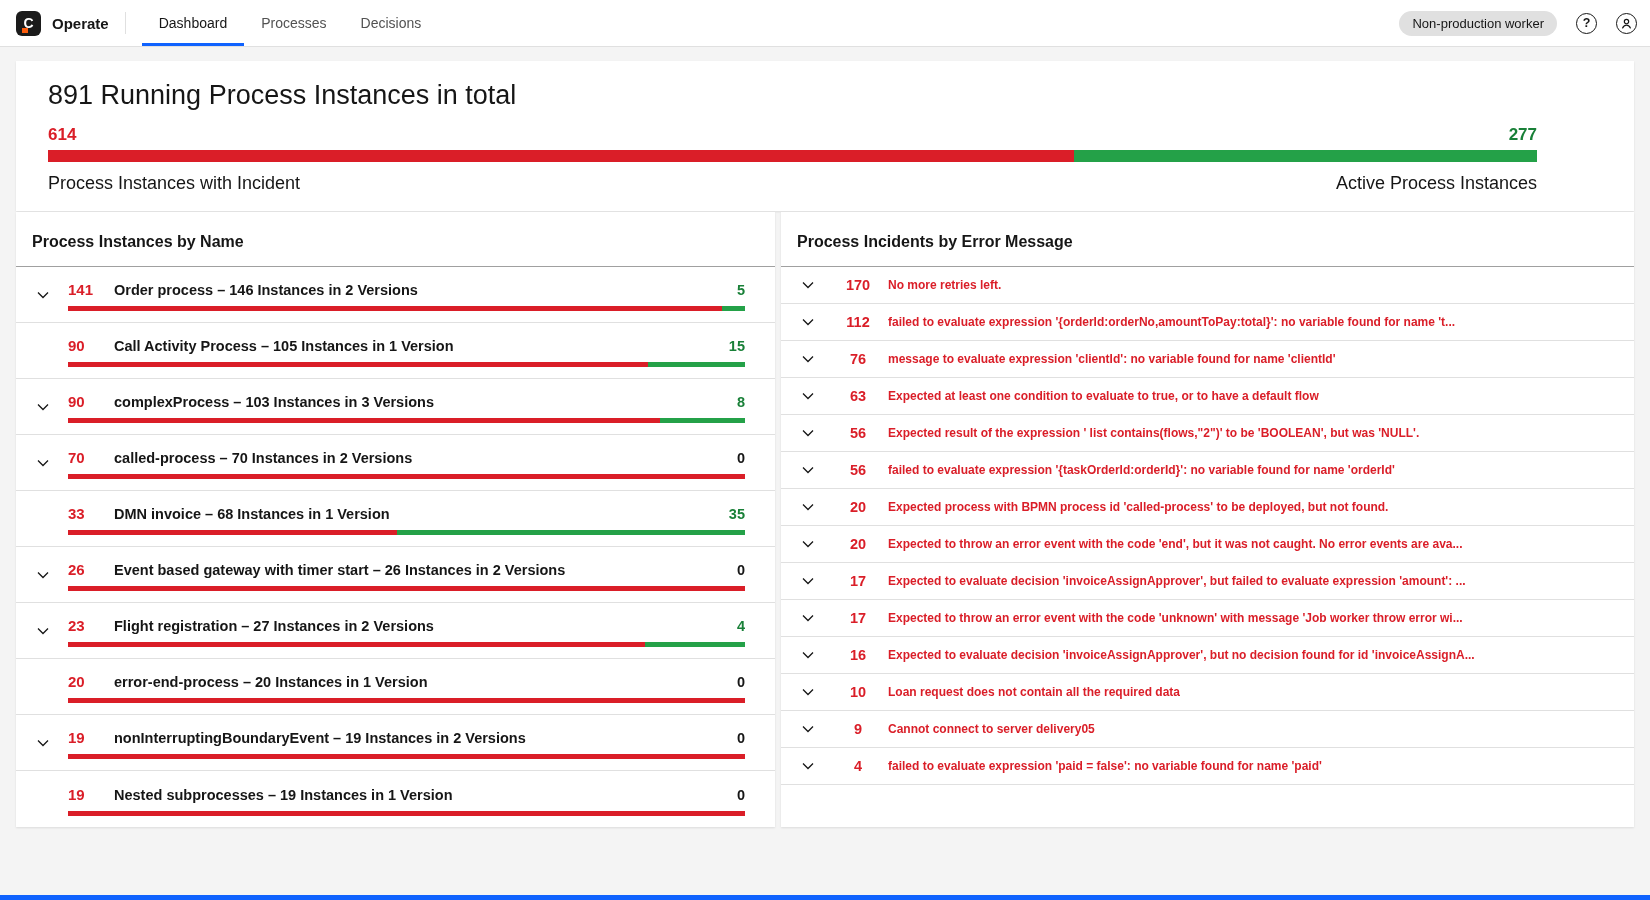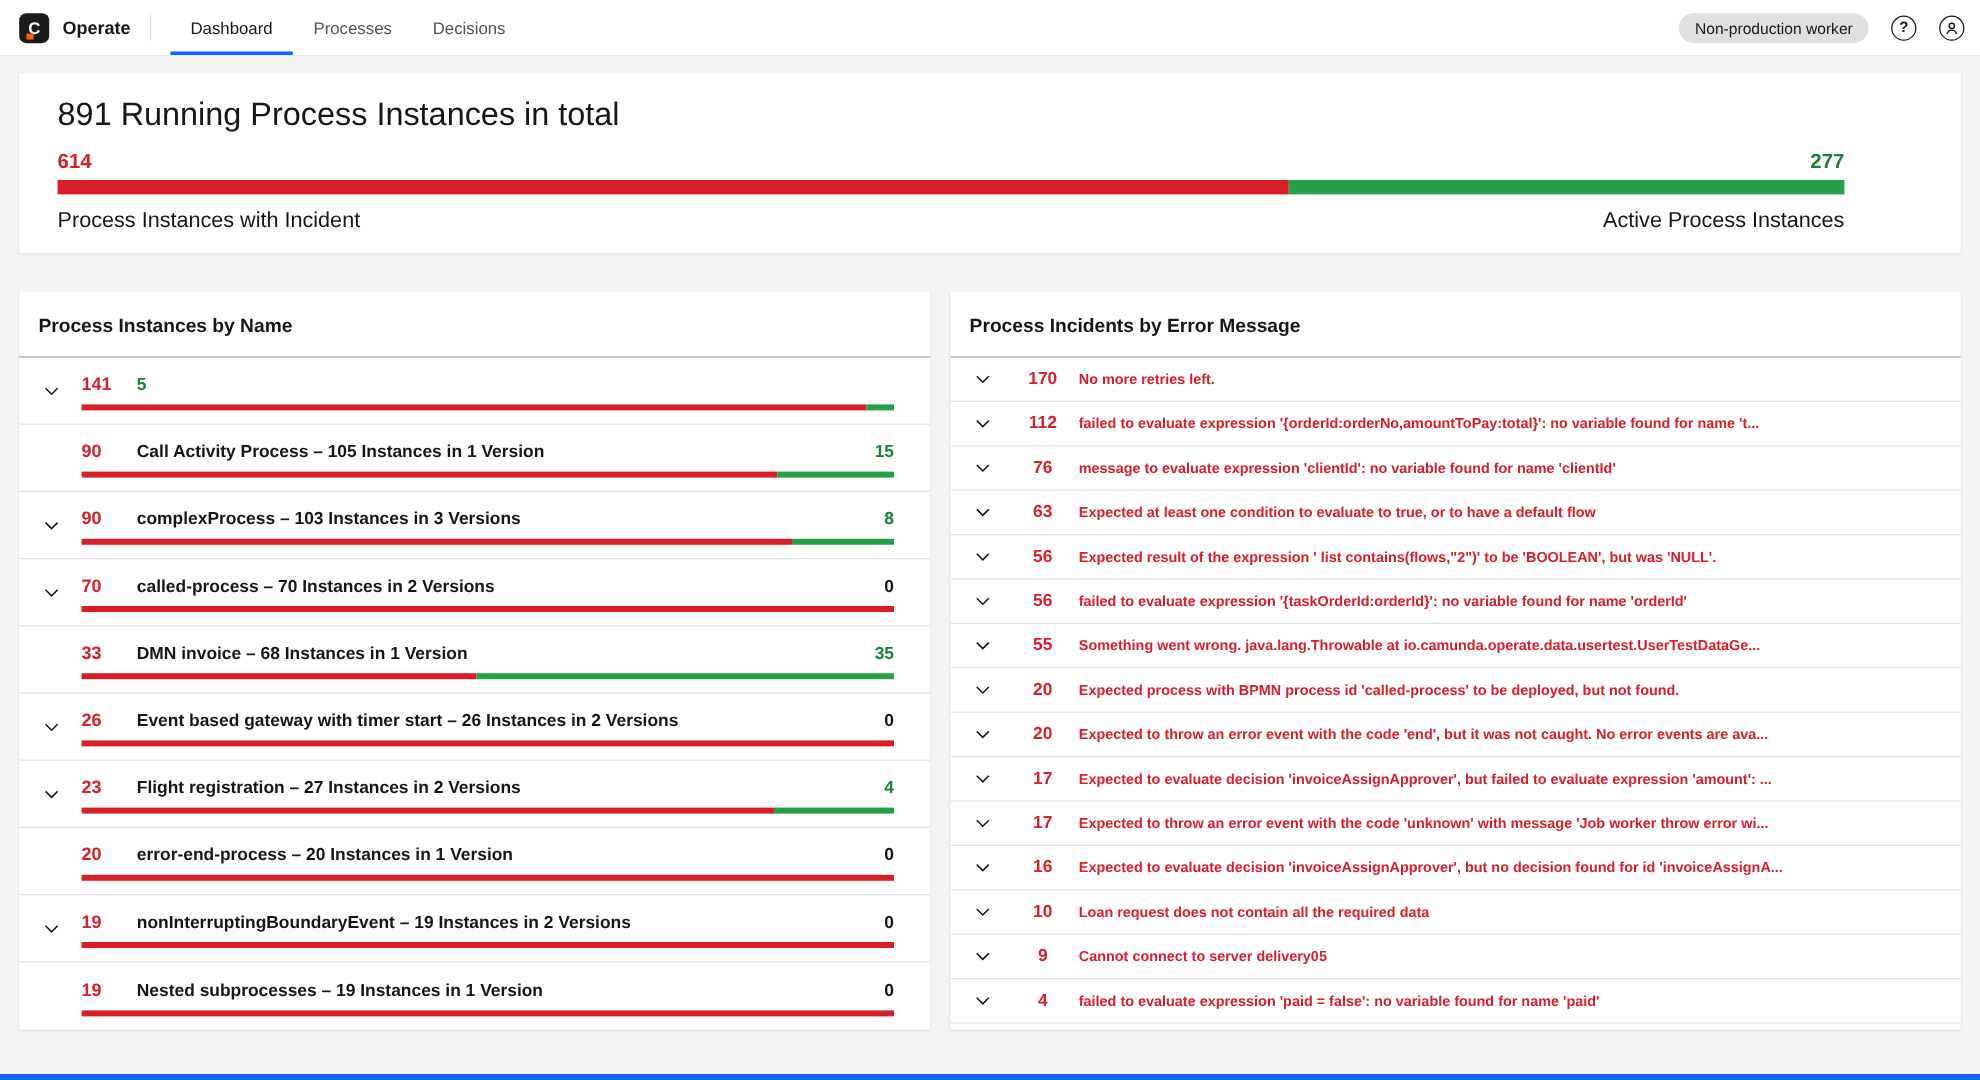--- a/index.html
+++ b/index.html
@@ -54,21 +54,21 @@
   .summary-title{font-size:27px;font-weight:400;color:var(--ink);margin:0;line-height:34px;}
   .summary-counts{display:flex;justify-content:space-between;margin-top:13px;font-size:17px;font-weight:700;}
   .summary-counts .inc{color:var(--red);cursor:pointer;}
   .summary-counts .act{color:var(--green-text);cursor:pointer;}
   .summary-bar{display:flex;height:12px;margin-top:5px;cursor:pointer;}
   .seg-red{background:var(--red);height:100%;}
   .seg-green{background:var(--green);height:100%;}
   .summary-labels{display:flex;justify-content:space-between;margin-top:11px;font-size:18px;color:var(--ink);}
   .summary-labels span{cursor:pointer;}
   
-  .panels{position:absolute;top:243px;left:16px;width:1618px;height:615px;display:flex;gap:17px;}
+  .panels{position:absolute;top:212px;left:16px;width:1618px;height:615px;display:flex;gap:6px;}
   .panel{height:100%;overflow:hidden;}
   .panel-left{width:759px;}
   .panel-right{flex:1;}
   .panel-head{
     height:55px;display:flex;align-items:center;padding:6px 16px 0 16px;
     border-bottom:1px solid var(--head-line);
   }
   .panel-head h2{font-size:16px;font-weight:700;margin:0;color:var(--ink);}
   .chev{width:36px;display:flex;align-items:center;padding-left:3px;color:#161616;cursor:pointer;flex:none;}
   .chev svg{display:block;}
@@ -148,20 +148,21 @@
 
     <div class="p-row">
       <div class="chev">
           <svg width="16" height="16" viewBox="0 0 16 16" fill="none" stroke="currentColor" stroke-width="1.3">
             <path d="M3 5.5l5 5 5-5"></path>
           </svg>
         </div>
       <div class="p-main">
         <div class="p-line">
           <span class="cnt">141</span>
+          <span class="nm">Order process – 146 Instances in 2 Versions</span>
           <span class="val">5</span>
         </div>
         <div class="bar">
             <span class="seg-red" style="width: 96.5753%;"></span>
             <span class="seg-green" style="width: 3.42466%;"></span>
           </div>
       </div>
     </div>
 
     <div class="p-row">
@@ -394,29 +395,20 @@
         </div>
       <span class="icnt">56</span>
       <span class="imsg">failed to evaluate expression '{taskOrderId:orderId}': no variable found for name 'orderId'</span>
     </div>
     <div class="i-row">
       <div class="chev">
           <svg width="16" height="16" viewBox="0 0 16 16" fill="none" stroke="currentColor" stroke-width="1.3">
             <path d="M3 5.5l5 5 5-5"></path>
           </svg>
         </div>
-      <span class="icnt">55</span>
-      <span class="imsg">Something went wrong. java.lang.Throwable at io.camunda.operate.data.usertest.UserTestDataGe...</span>
-    </div>
-    <div class="i-row">
-      <div class="chev">
-          <svg width="16" height="16" viewBox="0 0 16 16" fill="none" stroke="currentColor" stroke-width="1.3">
-            <path d="M3 5.5l5 5 5-5"></path>
-          </svg>
-        </div>
       <span class="icnt">20</span>
       <span class="imsg">Expected process with BPMN process id 'called-process' to be deployed, but not found.</span>
     </div>
     <div class="i-row">
       <div class="chev">
           <svg width="16" height="16" viewBox="0 0 16 16" fill="none" stroke="currentColor" stroke-width="1.3">
             <path d="M3 5.5l5 5 5-5"></path>
           </svg>
         </div>
       <span class="icnt">20</span>

